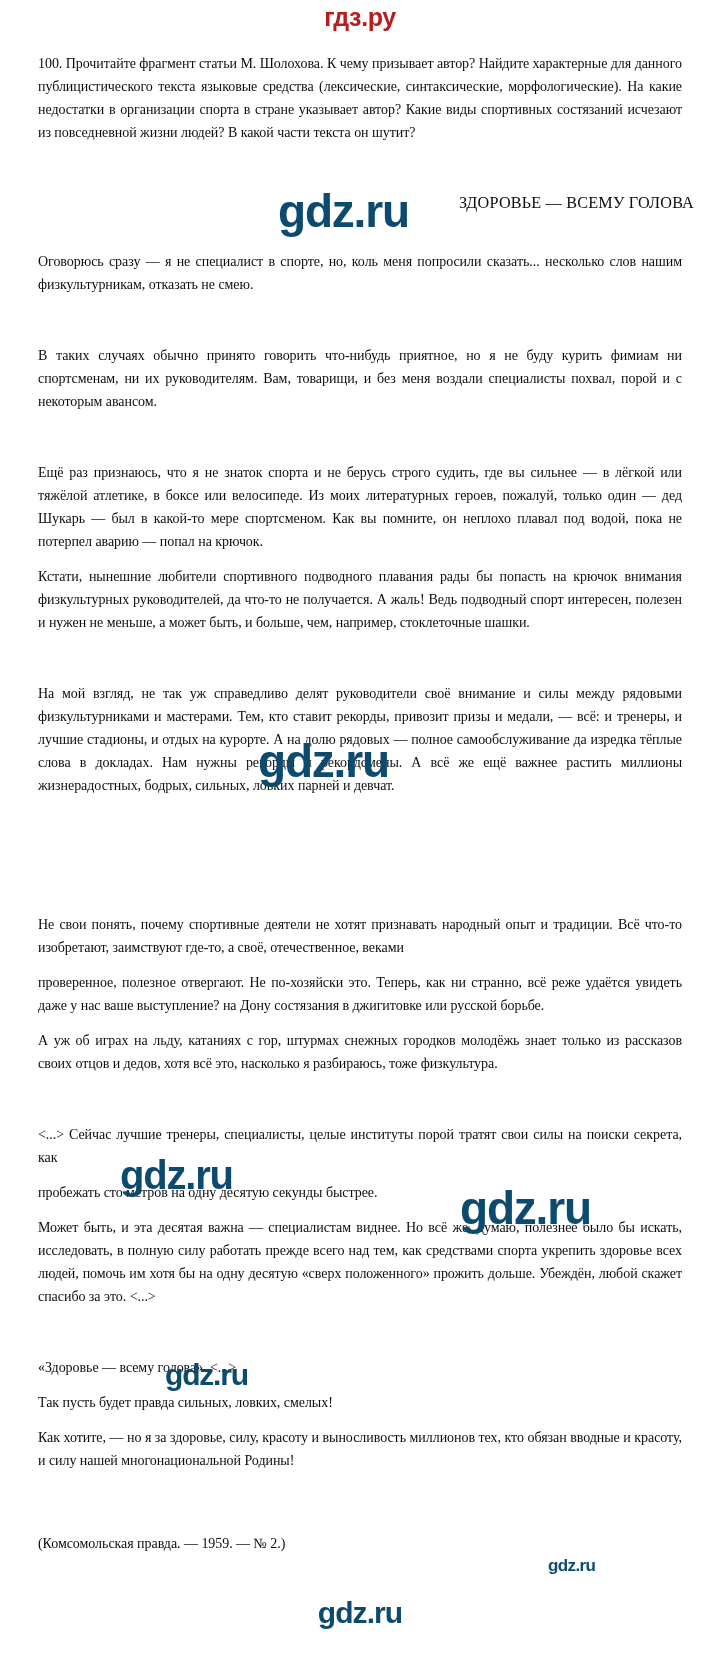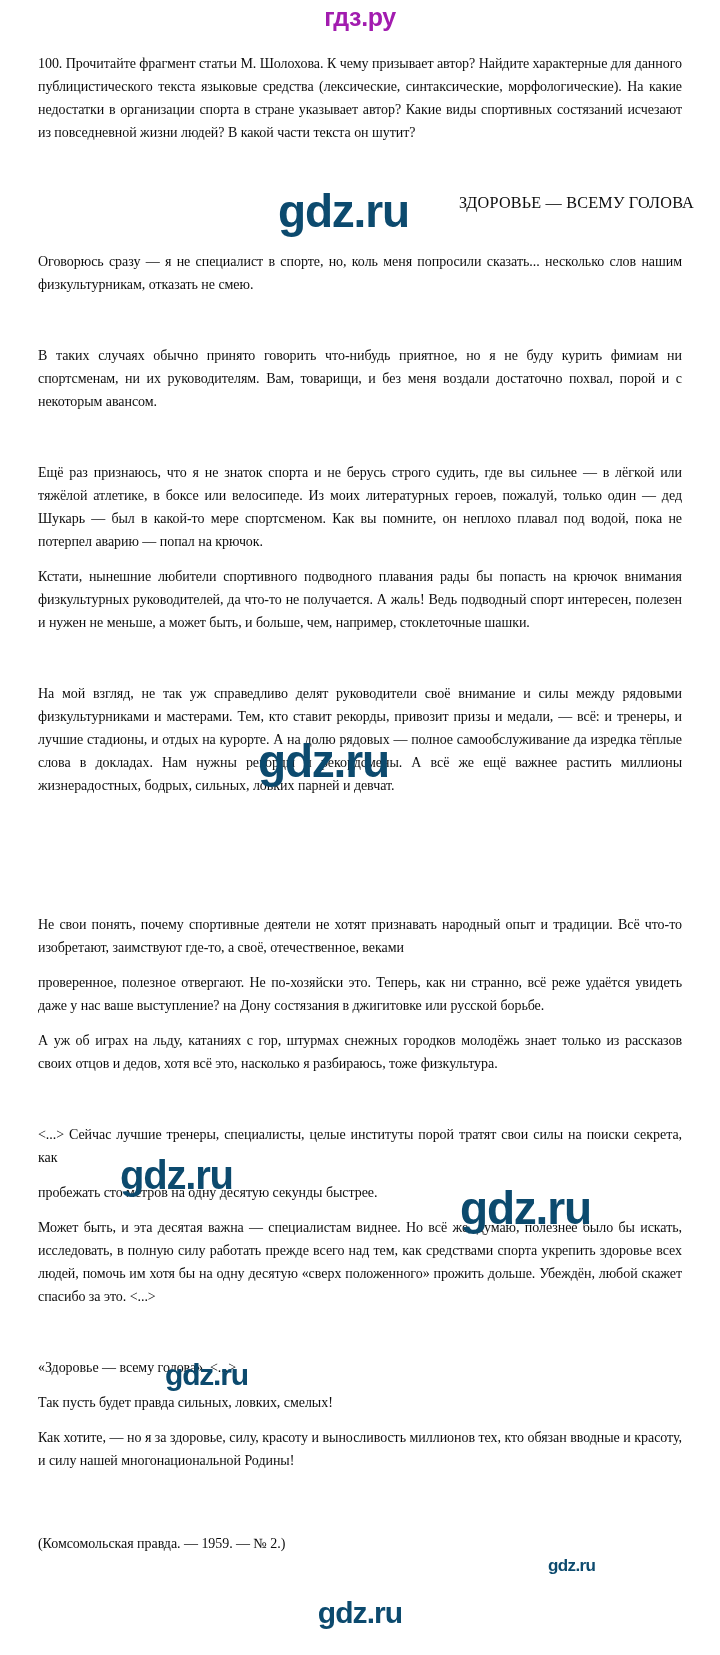--- a/index.html
+++ b/index.html
@@ -26,21 +26,21 @@
   .site-logo {
     position: absolute;
     top: 2px;
     left: 0;
     width: 720px;
     text-align: center;
     font-family: "Liberation Sans", "DejaVu Sans", sans-serif;
     font-weight: bold;
     font-size: 25px;
     letter-spacing: -0.4px;
-    color: #a21caf;
+    color: #b91c1c;
     line-height: 30px;
   }
 
   
   .content {
     position: absolute;
     left: 26px;
     top: 40px;
     width: 668px;
   }
@@ -103,21 +103,21 @@
 
     <div class="gap-lg"></div>
 
     <h2 class="article-title">ЗДОРОВЬЕ — ВСЕМУ ГОЛОВА</h2>
 
     <div class="gap-md"></div>
 
     <p class="para">Оговорюсь сразу — я не специалист в спорте, но, коль меня попросили сказать... несколько слов нашим физкультурникам, отказать не смею.</p>
     <div class="gap-md"></div>
 
-    <p class="para">В таких случаях обычно принято говорить что-нибудь приятное, но я не буду курить фимиам ни спортсменам, ни их руководителям. Вам, товарищи, и без меня воздали достаточно похвал, порой и с некоторым авансом.</p>
+    <p class="para">В таких случаях обычно принято говорить что-нибудь приятное, но я не буду курить фимиам ни спортсменам, ни их руководителям. Вам, товарищи, и без меня воздали специалисты похвал, порой и с некоторым авансом.</p>
     <div class="gap-md"></div>
 
     <p class="para">Ещё раз признаюсь, что я не знаток спорта и не берусь строго судить, где вы сильнее — в лёгкой или тяжёлой атлетике, в боксе или велосипеде. Из моих литературных героев, пожалуй, только один — дед Шукарь — был в какой-то мере спортсменом. Как вы помните, он неплохо плавал под водой, пока не потерпел аварию — попал на крючок.</p>
     <p class="para">Кстати, нынешние любители спортивного подводного плавания рады бы попасть на крючок внимания физкультурных руководителей, да что-то не получается. А жаль! Ведь подводный спорт интересен, полезен и нужен не меньше, а может быть, и больше, чем, например, стоклеточные шашки.</p>
     <div class="gap-md"></div>
 
     <p class="para">На мой взгляд, не так уж справедливо делят руководители своё внимание и силы между рядовыми физкультурниками и мастерами. Тем, кто ставит рекорды, привозит призы и медали, — всё: и тренеры, и лучшие стадионы, и отдых на курорте. А на долю рядовых — полное самообслуживание да изредка тёплые слова в докладах. Нам нужны рекорды и рекордсмены. А всё же ещё важнее растить миллионы жизнерадостных, бодрых, сильных, ловких парней и девчат.</p>
     <div class="gap-xxl"></div>
 
     <p class="para">Не свои понять, почему спортивные деятели не хотят признавать народный опыт и традиции. Всё что-то изобретают, заимствуют где-то, а своё, отечественное, веками</p>

